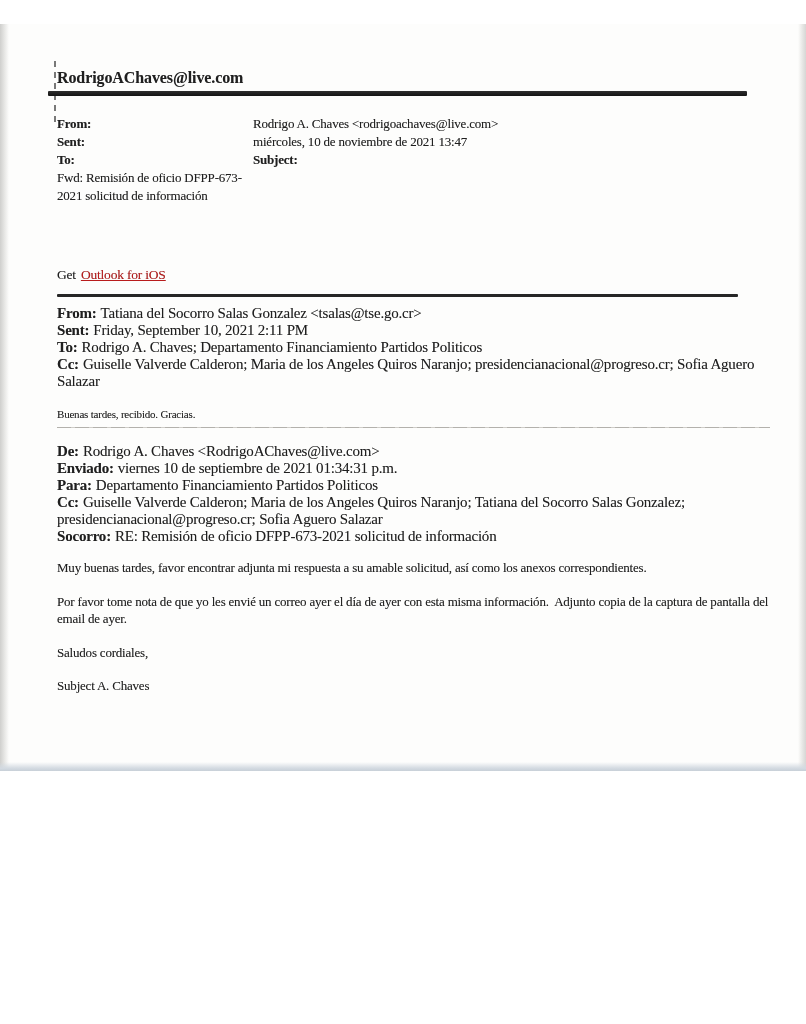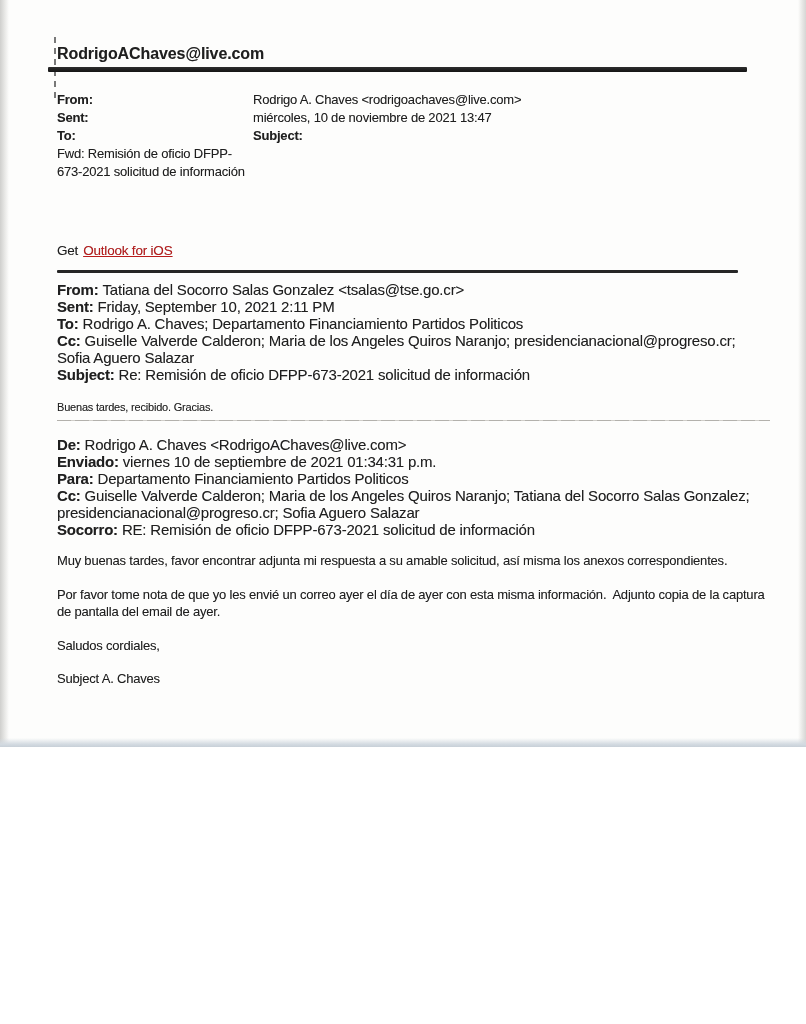--- a/index.html
+++ b/index.html
@@ -6,22 +6,23 @@
     margin: 0;
     padding: 0;
     background: #ffffff;
   }
   .page {
     position: relative;
     width: 806px;
     height: 747px;
     background: #fdfdfc;
     overflow: hidden;
-    font-family: Liberation Sans, sans-serif;
+    font-family: Liberation Serif, serif;
     color: #1f1f1f;
+    margin-top: 24px;
   }
   .doc-text { text-shadow: 0 0 0.6px rgba(25,25,25,0.35); }
 
   
   .edge-left {
     position: absolute; left: 0; top: 0; width: 9px; height: 100%;
     background: linear-gradient(90deg, #cfcfcd 0%, #e9e9e7 55%, rgba(255,255,255,0) 100%);
   }
   .edge-right {
     position: absolute; right: 0; top: 0; width: 8px; height: 100%;
@@ -185,36 +186,35 @@
       <span class="prefix">Get</span><a>Outlook for iOS</a>
     </div>
 
     <div class="sep-dark"></div>
 
     <div class="hdr-block">
       <p><span class="lbl">From:</span><span>Tatiana del Socorro Salas Gonzalez &lt;tsalas@tse.go.cr&gt;</span></p>
       <p><span class="lbl">Sent:</span><span>Friday, September 10, 2021 2:11 PM</span></p>
       <p><span class="lbl">To:</span><span>Rodrigo A. Chaves; Departamento Financiamiento Partidos Politicos</span></p>
       <p><span class="lbl">Cc:</span><span>Guiselle Valverde Calderon; Maria de los Angeles Quiros Naranjo; presidencianacional@progreso.cr; Sofia Aguero Salazar</span></p>
-      <p><span class="lbl">Subject:</span><span>Re: Remisión de oficio DFPP-673-2021 solicitud de información</span></p>
     </div>
 
     <div class="reply-body">Buenas tardes, recibido. Gracias.</div>
 
     <div class="sep-thin"></div>
 
     <div class="hdr-block orig-block">
       <p><span class="lbl">De:</span><span>Rodrigo A. Chaves &lt;RodrigoAChaves@live.com&gt;</span></p>
       <p><span class="lbl">Enviado:</span><span>viernes 10 de septiembre de 2021 01:34:31 p.m.</span></p>
       <p><span class="lbl">Para:</span><span>Departamento Financiamiento Partidos Politicos</span></p>
       <p><span class="lbl">Cc:</span><span>Guiselle Valverde Calderon; Maria de los Angeles Quiros Naranjo; Tatiana del Socorro Salas Gonzalez; presidencianacional@progreso.cr; Sofia Aguero Salazar</span></p>
       <p><span class="lbl">Socorro:</span><span>RE: Remisión de oficio DFPP-673-2021 solicitud de información</span></p>
     </div>
 
-    <p class="para para-1">Muy buenas tardes, favor encontrar adjunta mi respuesta a su amable solicitud, así misma los anexos correspondientes.</p>
+    <p class="para para-1">Muy buenas tardes, favor encontrar adjunta mi respuesta a su amable solicitud, así como los anexos correspondientes.</p>
     <p class="para para-2">Por favor tome nota de que yo les envié un correo ayer el día de ayer con esta misma información.  Adjunto copia de la captura de pantalla del email de ayer.</p>
     <p class="para closing">Saludos cordiales,</p>
     <p class="para signature">Subject A. Chaves</p>
 
   </div>
 
   <div class="page-number doc-text">1</div>
   <div class="watermark">Escaneado con CamScanner</div>
 
 </div>

